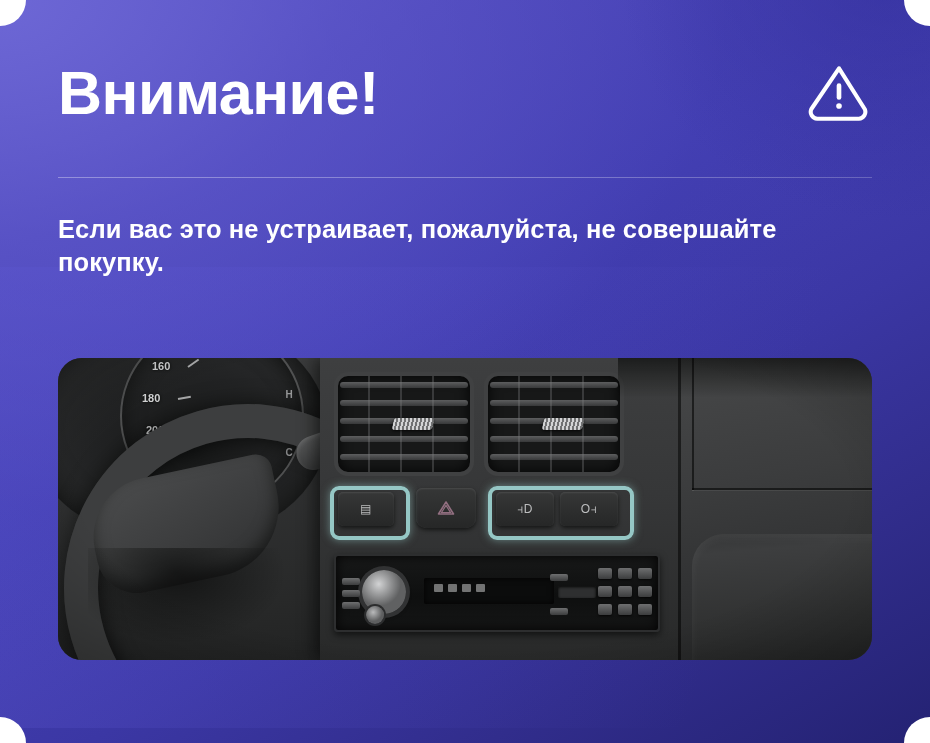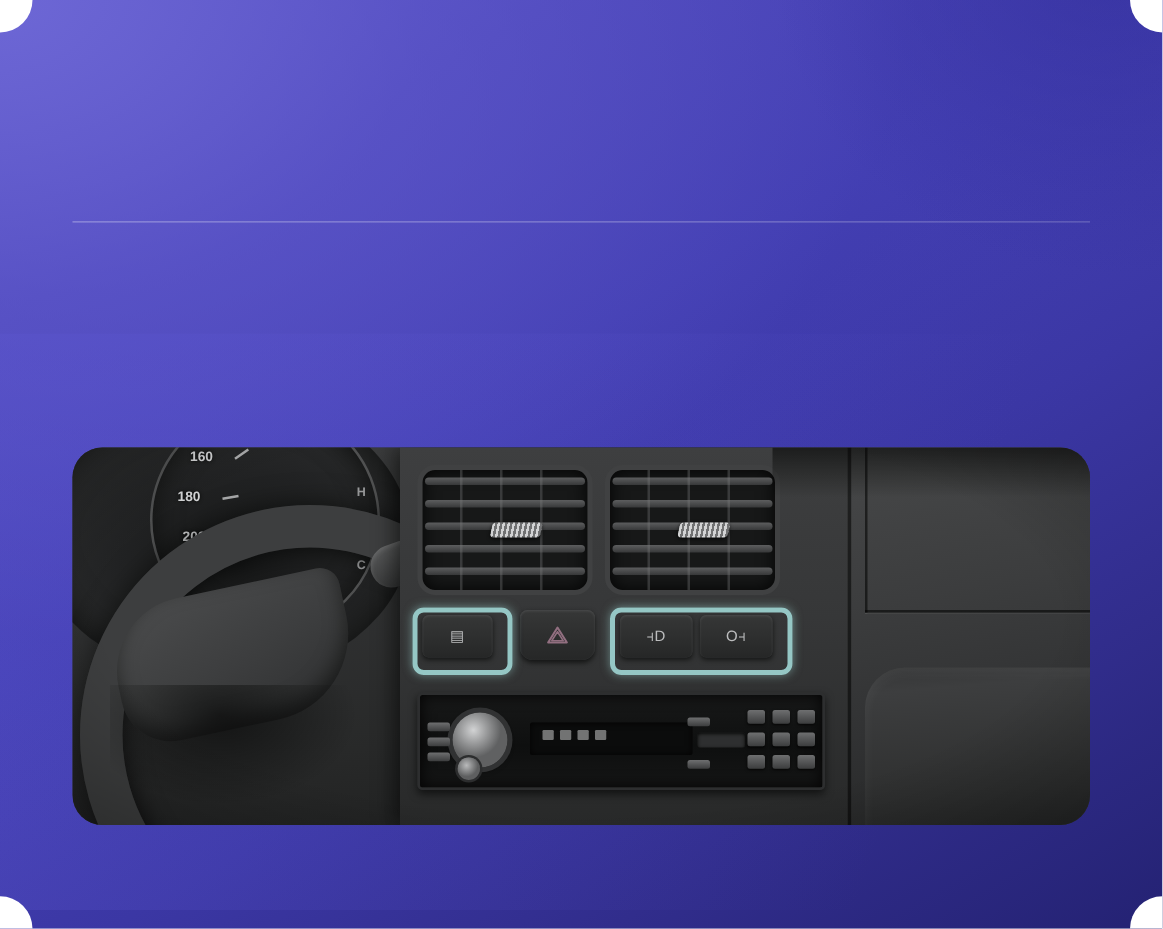--- a/index.html
+++ b/index.html
@@ -466,24 +466,35 @@
 <div id="banner">
 
   <div id="sheen-a"></div>
   <div id="sheen-b"></div>
 
   <div class="corner tl"></div>
   <div class="corner tr"></div>
   <div class="corner bl"></div>
   <div class="corner br"></div>
 
+  <div id="header">
+    <h1 id="page-title">Внимание!</h1>
+
+    <svg id="warning-icon" viewBox="0 0 64 64" fill="none" aria-hidden="true">
+      <path d="M32 8.5 L58.5 50.5 a7 7 0 0 1 -6 10 H9.5 a7 7 0 0 1 -6 -10 Z" stroke="#ffffff" stroke-width="4.2" stroke-linejoin="round" transform="translate(0,-2)"></path>
+      <rect x="29.6" y="22" width="4.8" height="17" rx="2.4" fill="#ffffff"></rect>
+      <circle cx="32" cy="45.4" r="2.9" fill="#ffffff"></circle>
+    </svg>
+  </div>
 
   <div id="divider"></div>
 
   <div id="description">
+    <div>Если вас это не устраивает, пожалуйста, не совершайте</div>
+    <div>покупку.</div>
   </div>
 
   <div id="photo-frame">
     <div id="photo">
 
       <div id="cluster">
         <div id="gauge-ring"></div>
         <div id="gauge-small-label">km/h</div>
 
         <div class="gauge-num" style="left:124px; top:46px;">160</div>

